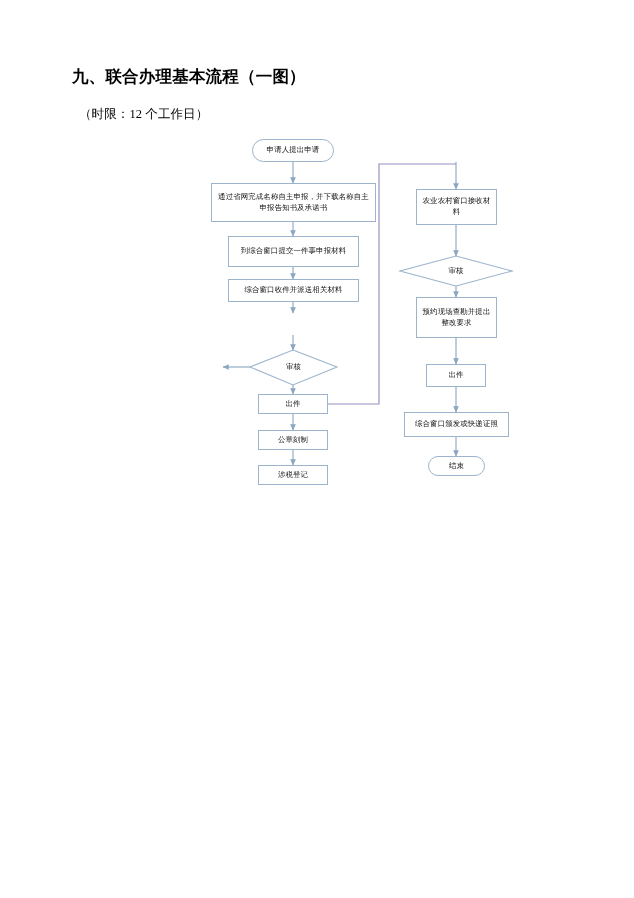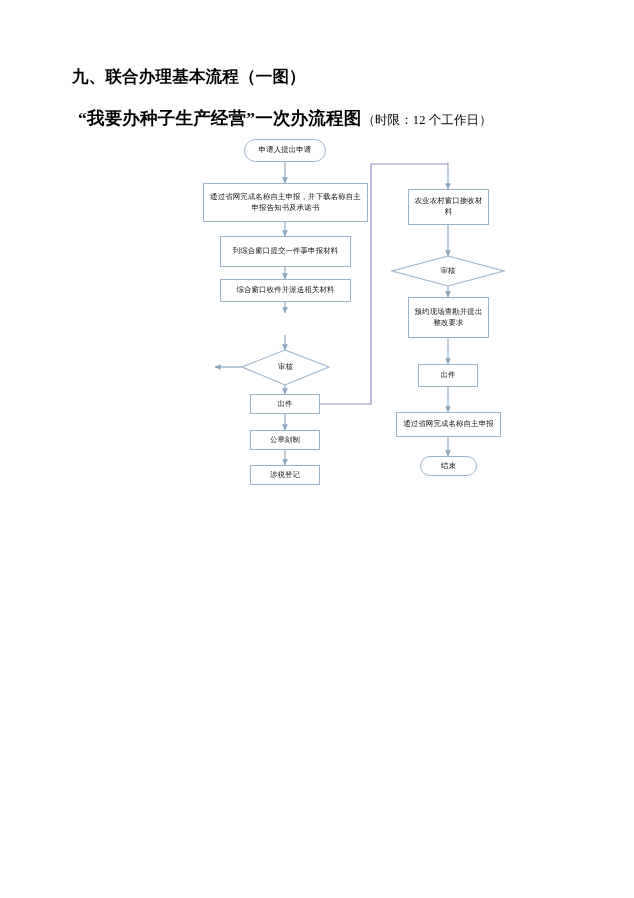--- a/index.html
+++ b/index.html
@@ -48,21 +48,21 @@
   #chart-title-note {
     font-size: 12.5px;
     font-weight: normal;
     letter-spacing: 0.1px;
     padding-left: 1px;
   }
 
   
   #flowchart {
     position: absolute;
-    left: 4px;
+    left: 12px;
     top: 0;
     width: 538px;
     height: 898px;
   }
   #flow-svg {
     position: absolute;
     left: 0;
     top: 0;
     width: 634px;
     height: 898px;
@@ -100,21 +100,20 @@
     font-size: 7.4px;
     letter-spacing: 0.2px;
   }
 </style>
 </head>
 <body>
 
 <div id="heading-section">
   <div id="section-heading">九、联合办理基本流程（一图）</div>
   <div id="chart-title-row">
-    <span id="chart-title-main">“我要办种子生产经营”一次办流程图</span>
     <span id="chart-title-note">（时限：12 个工作日）</span>
   </div>
 </div>
 
 <div id="flowchart">
 
   <svg id="flow-svg" viewBox="0 0 634 898">
     <defs>
       <marker id="ah" markerWidth="7" markerHeight="7" refX="5.2" refY="3" orient="auto">
         <path d="M0,0.4 L5.6,3 L0,5.6 z" fill="#8aa6c0"></path>
@@ -197,20 +196,20 @@
 
   <div class="node node-rect" style="left:404px; top:297px; width:81px; height:41px;">
     <span>预约现场查勘并提出整改要求</span>
   </div>
 
   <div class="node node-rect" style="left:414px; top:364px; width:60px; height:23px;">
     <span>出件</span>
   </div>
 
   <div class="node node-rect" style="left:392px; top:412px; width:105px; height:25px;">
-    <span>通过省网完成名称自主申报</span>
+    <span>综合窗口颁发或快递证照</span>
   </div>
 
   <div class="node node-terminator" style="left:416px; top:456px; width:57px; height:20px;">
     <span>结束</span>
   </div>
 
 </div>
 
 </body></html>

